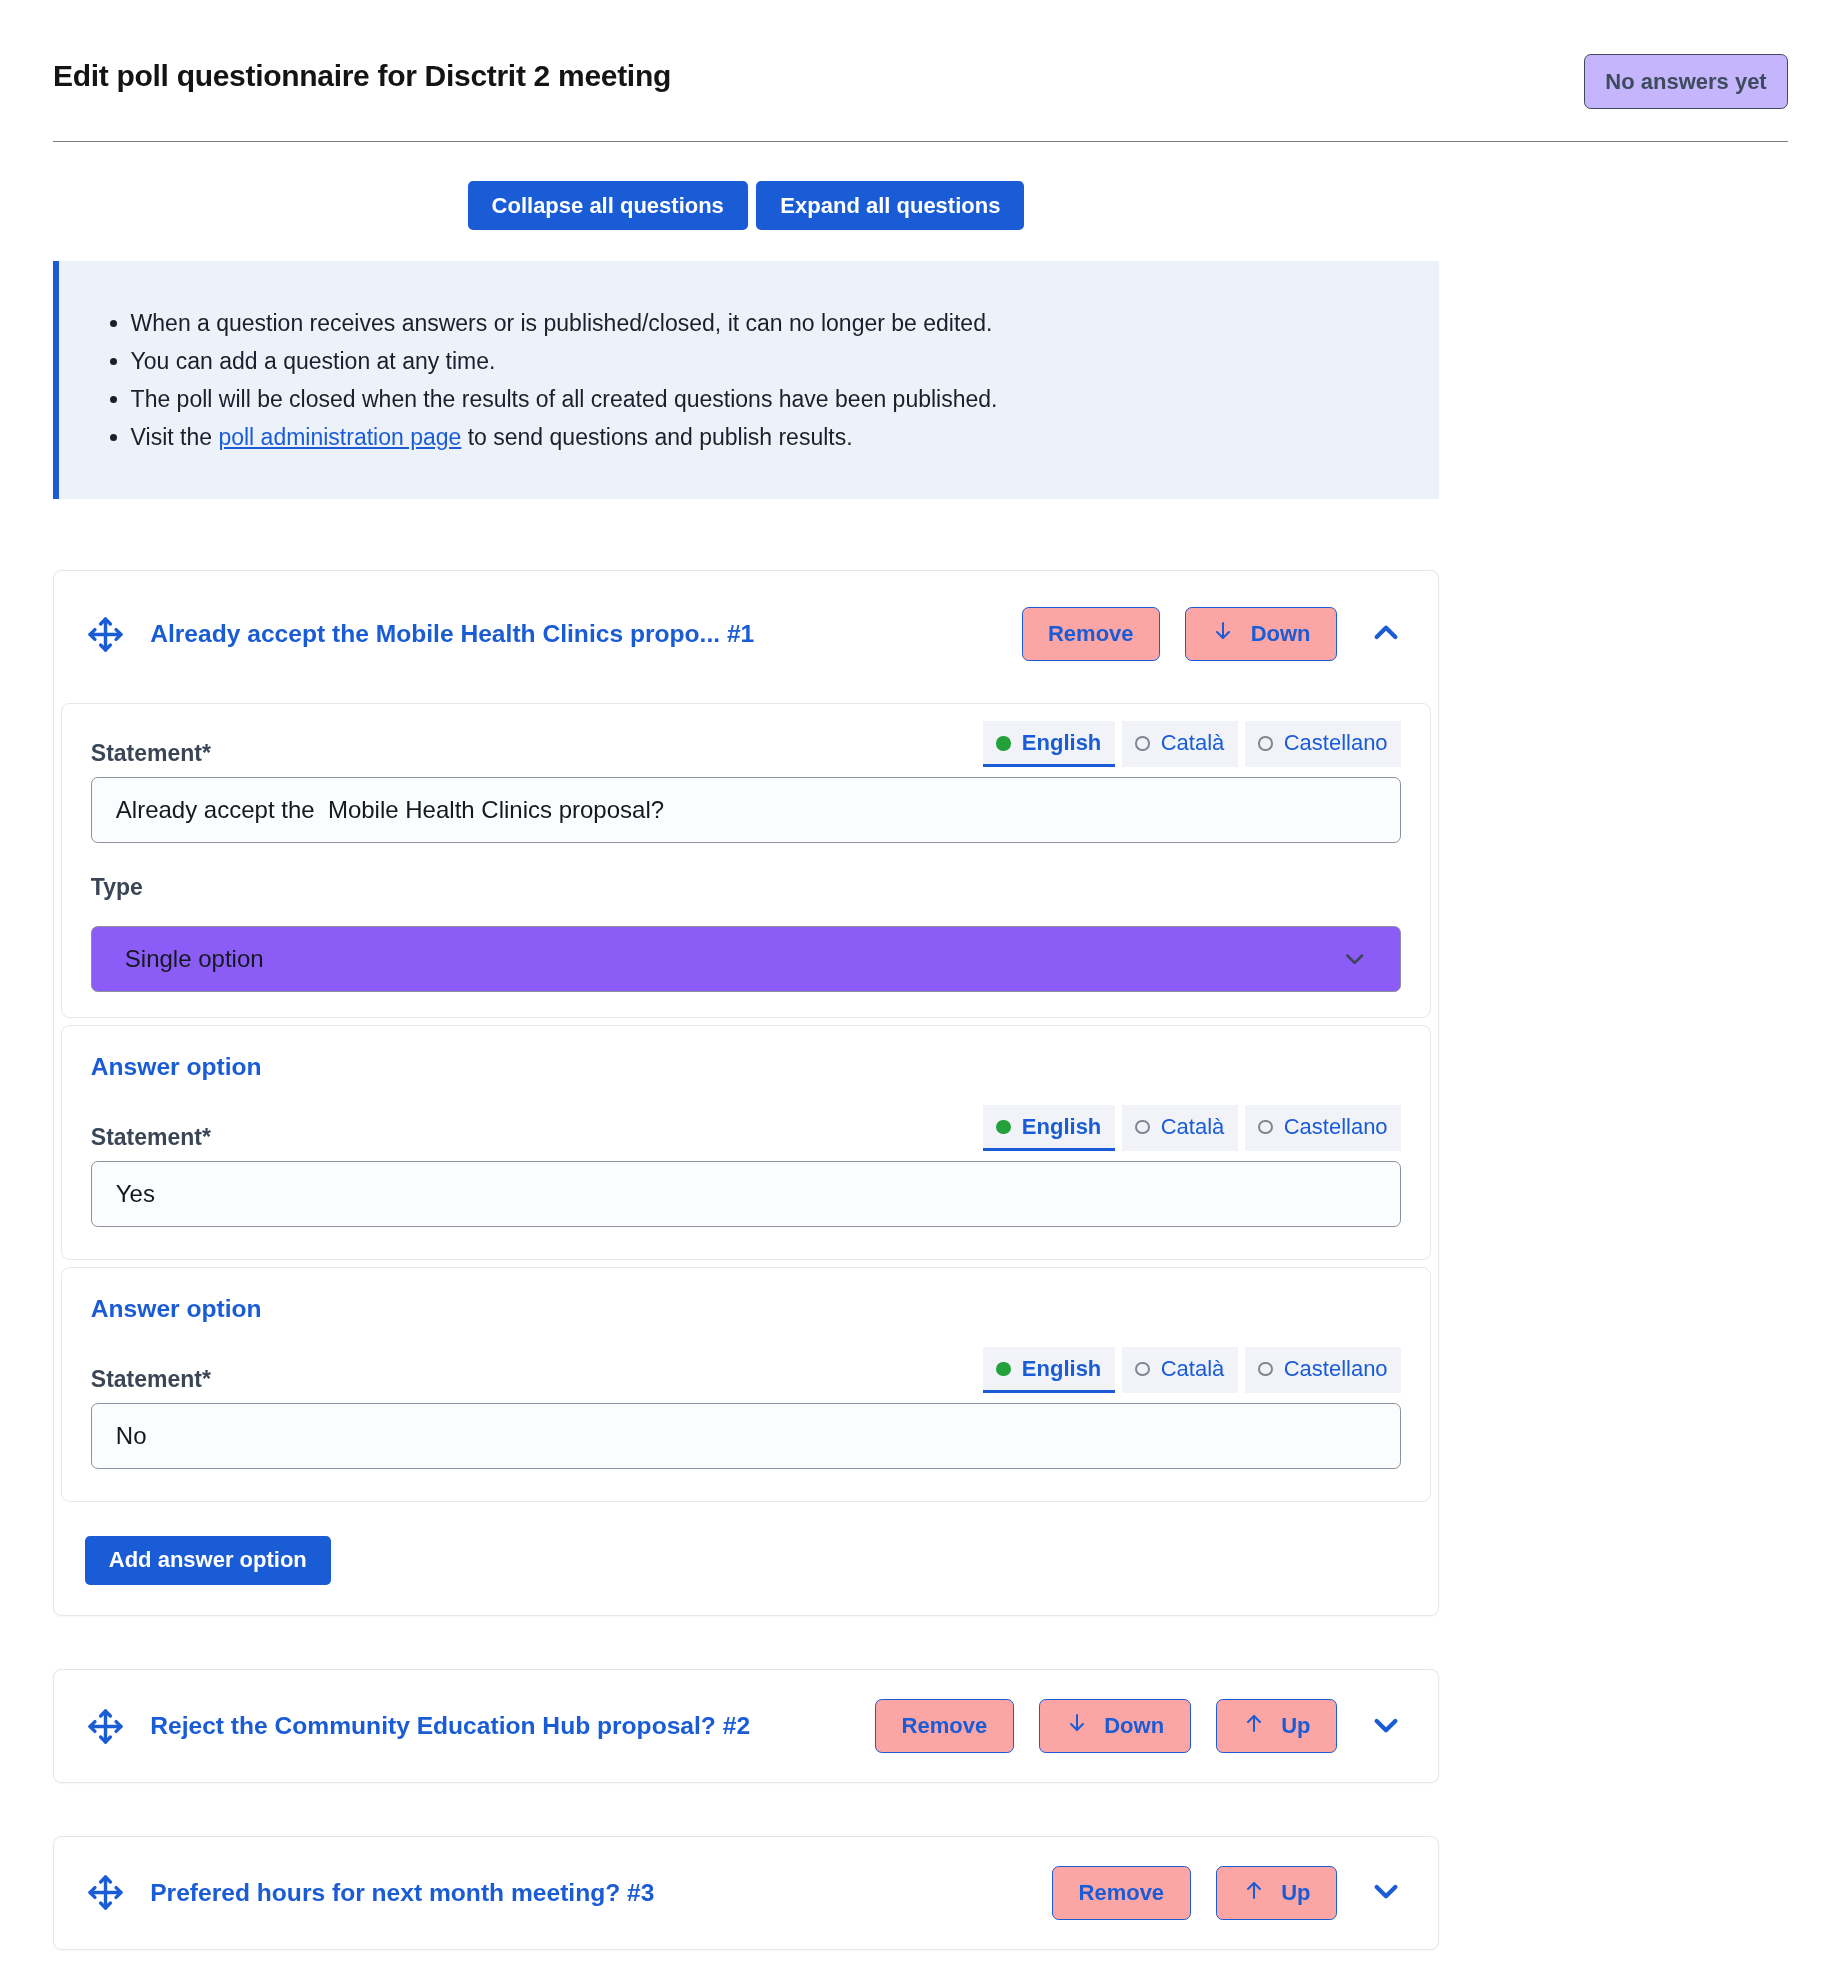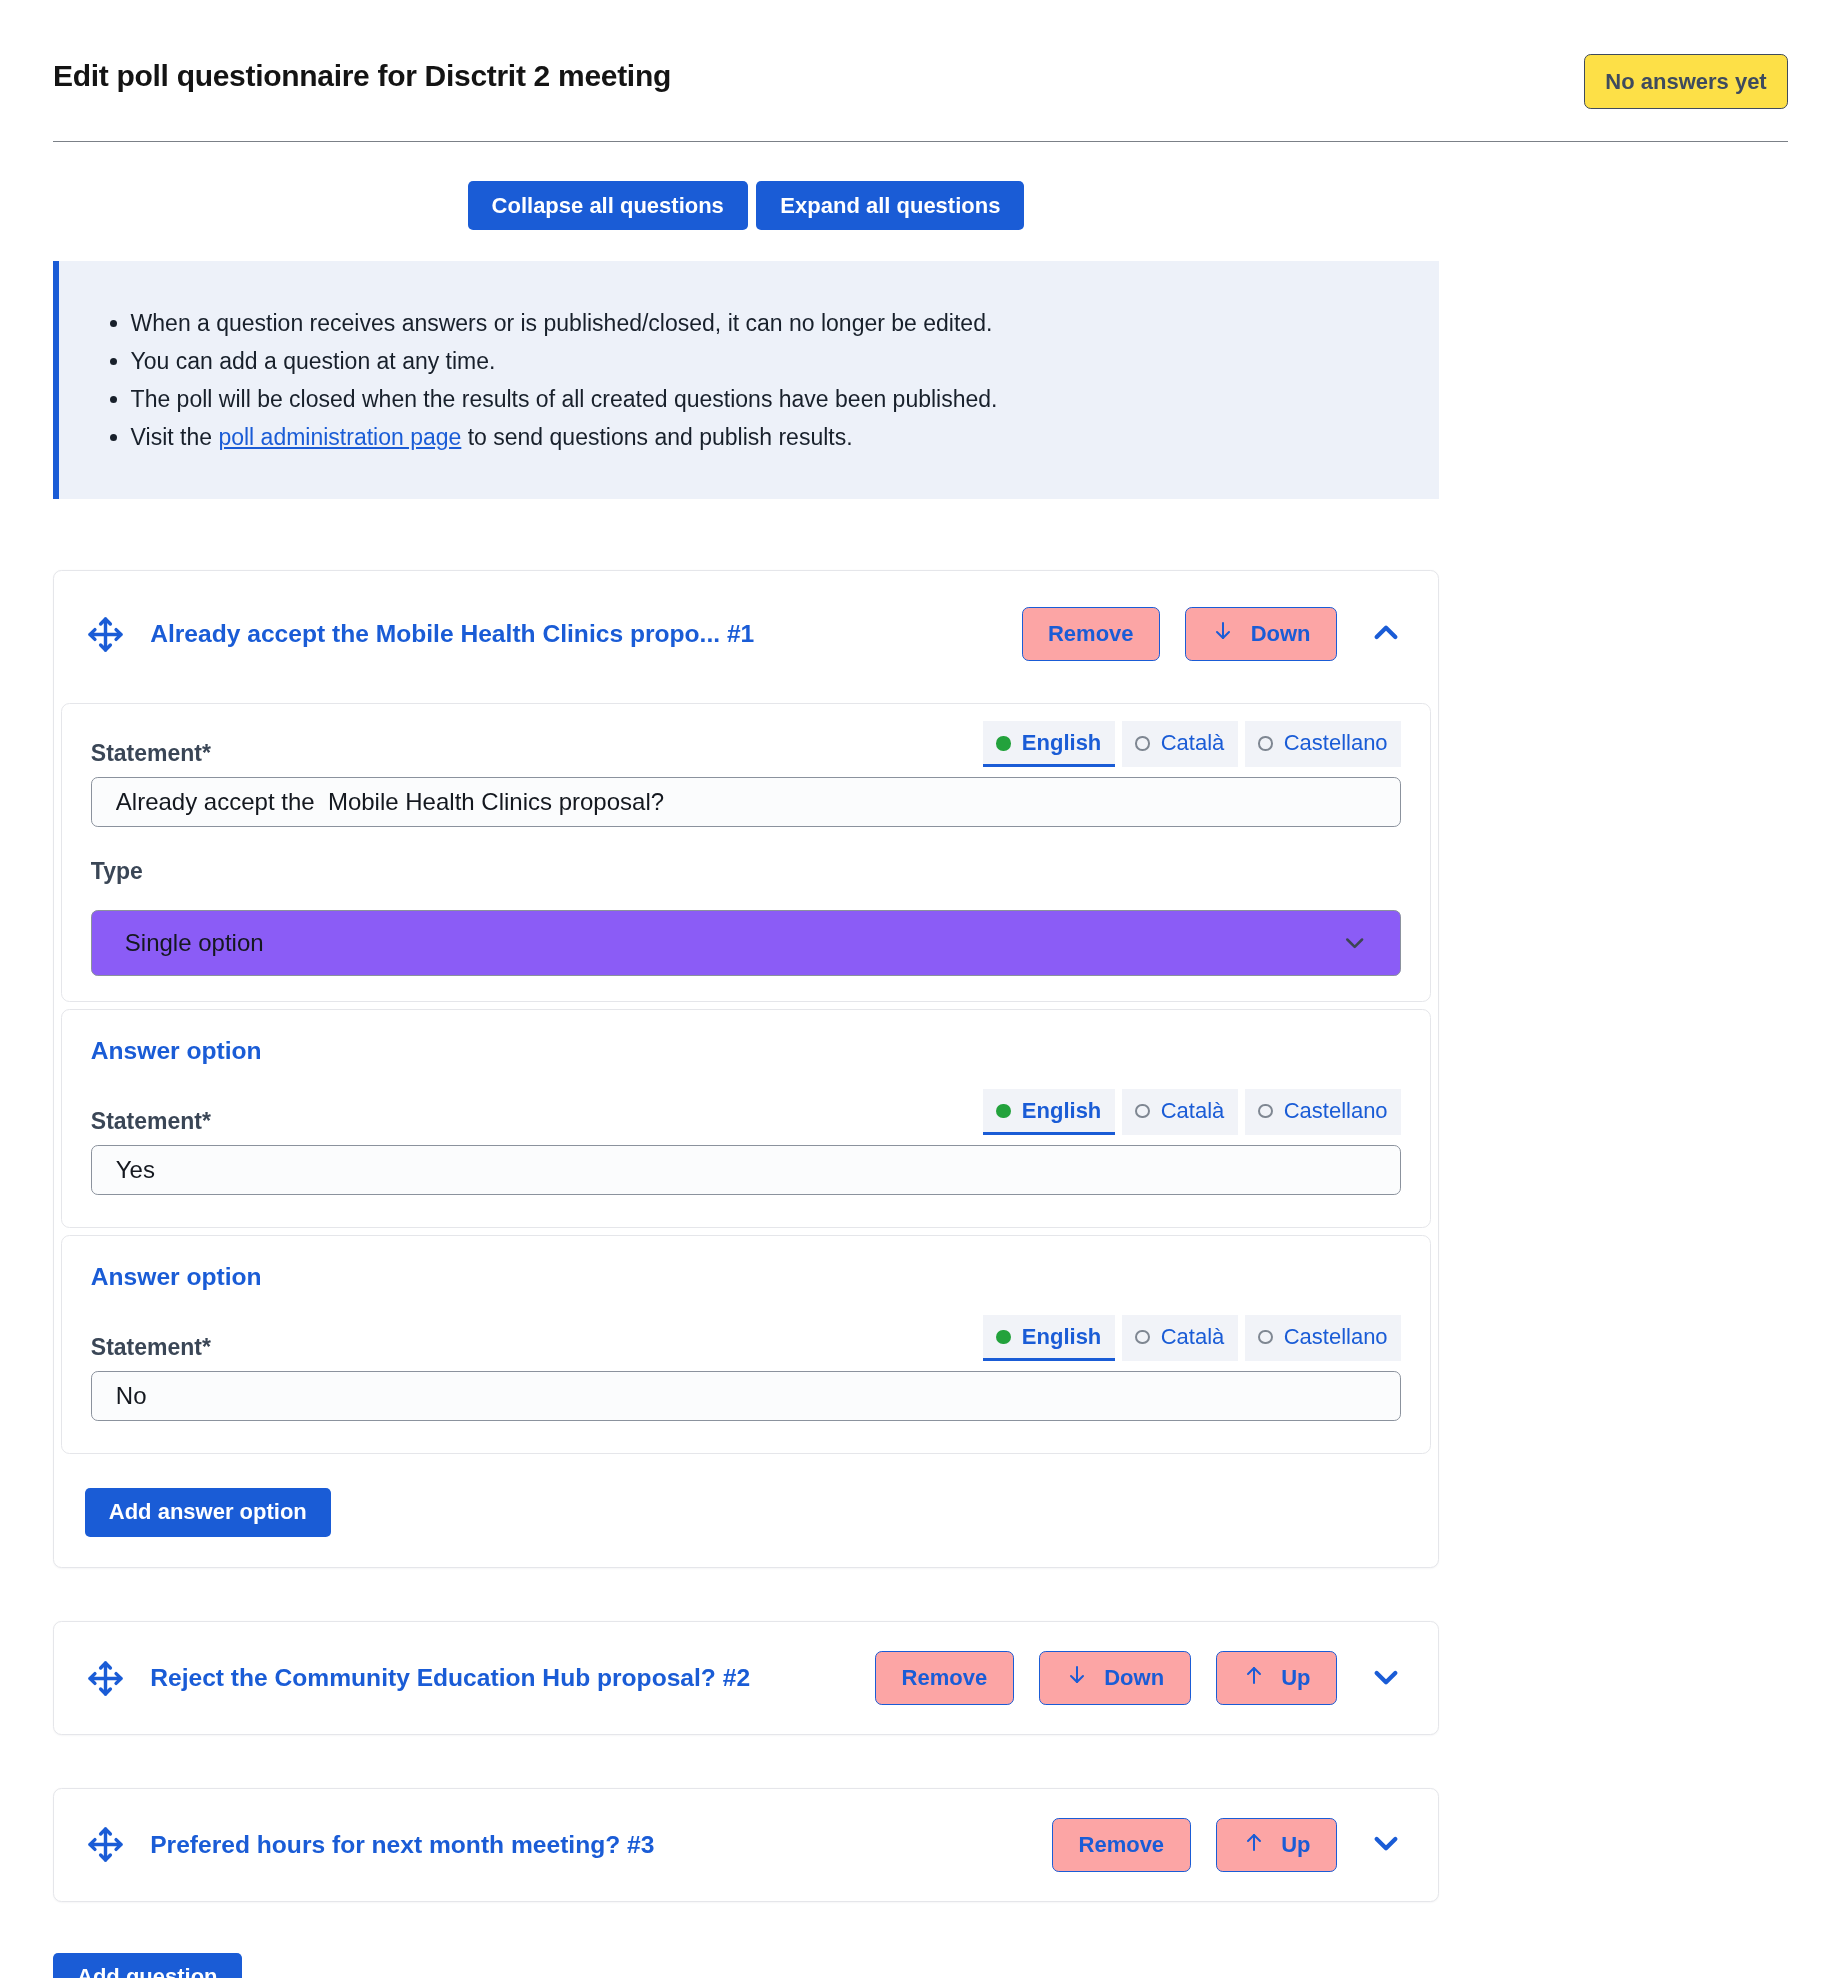--- a/index.html
+++ b/index.html
@@ -16,21 +16,21 @@
     width:1841px;height:1978px;
     font-family:"Liberation Sans", sans-serif;
     color:var(--dark);
     overflow:hidden;
   }
   .page{padding:54px 53px 0 53px;}
   
   .page-header{display:flex;justify-content:space-between;align-items:flex-start;}
   .page-title{margin:5.1px 0 0 0;font-size:30px;font-weight:700;color:#141414;letter-spacing:-0.3px;}
   .badge{
-    font-size:22px;font-weight:700;color:#3e4b5e;background:#fde047;
+    font-size:22px;font-weight:700;color:#3e4b5e;background:#c4b5fd;
     border:1.7px solid #3f4b5d;border-radius:6.8px;padding:13.6px 20.3px;white-space:nowrap;
   }
   .rule{border:none;border-top:1.7px solid #7b8087;margin:32px 0 0 0;}
   
   .content{width:1386px;}
   .toolbar{display:flex;justify-content:center;gap:8.5px;margin-top:39px;}
   .btn{font-family:inherit;cursor:pointer;}
   .btn.solid{
     background:var(--blue);color:#fff;border:none;border-radius:5.1px;
     height:49px;padding:0 24px;font-size:22px;font-weight:700;
@@ -75,21 +75,21 @@
     display:inline-flex;align-items:center;gap:11px;background:#f1f3f8;
     padding:9.3px 13.6px 7.6px 13.6px;font-size:22px;color:var(--blue);
     border-bottom:3.4px solid transparent;cursor:pointer;white-space:nowrap;
   }
   .lang-tab.active{font-weight:700;border-bottom-color:var(--blue);}
   .dot{width:14.4px;height:14.4px;border-radius:50%;flex:0 0 auto;}
   .dot.filled{background:#23a23c;}
   .dot.empty{border:2.5px solid #7f8792;background:transparent;}
   
   .text-input{
-    display:block;width:100%;height:50px;margin-top:10.2px;
+    display:block;width:100%;height:66px;margin-top:10.2px;
     border:1.7px solid var(--input-border);border-radius:6.8px;background:#fbfcfd;
     font-family:inherit;font-size:24px;color:#14181f;padding:0 24px;
   }
   .select{
     margin-top:25px;height:66px;border:1.7px solid var(--input-border);border-radius:6.8px;
     background:#8b5cf6;display:flex;align-items:center;justify-content:space-between;
     font-size:24px;color:#14181f;padding:0 33px;cursor:pointer;
   }
   .select-chev{color:#3c4653;display:flex;align-items:center;}
   .add-answer{margin:27px 0 24px 24px;height:56px;font-size:23px;}

